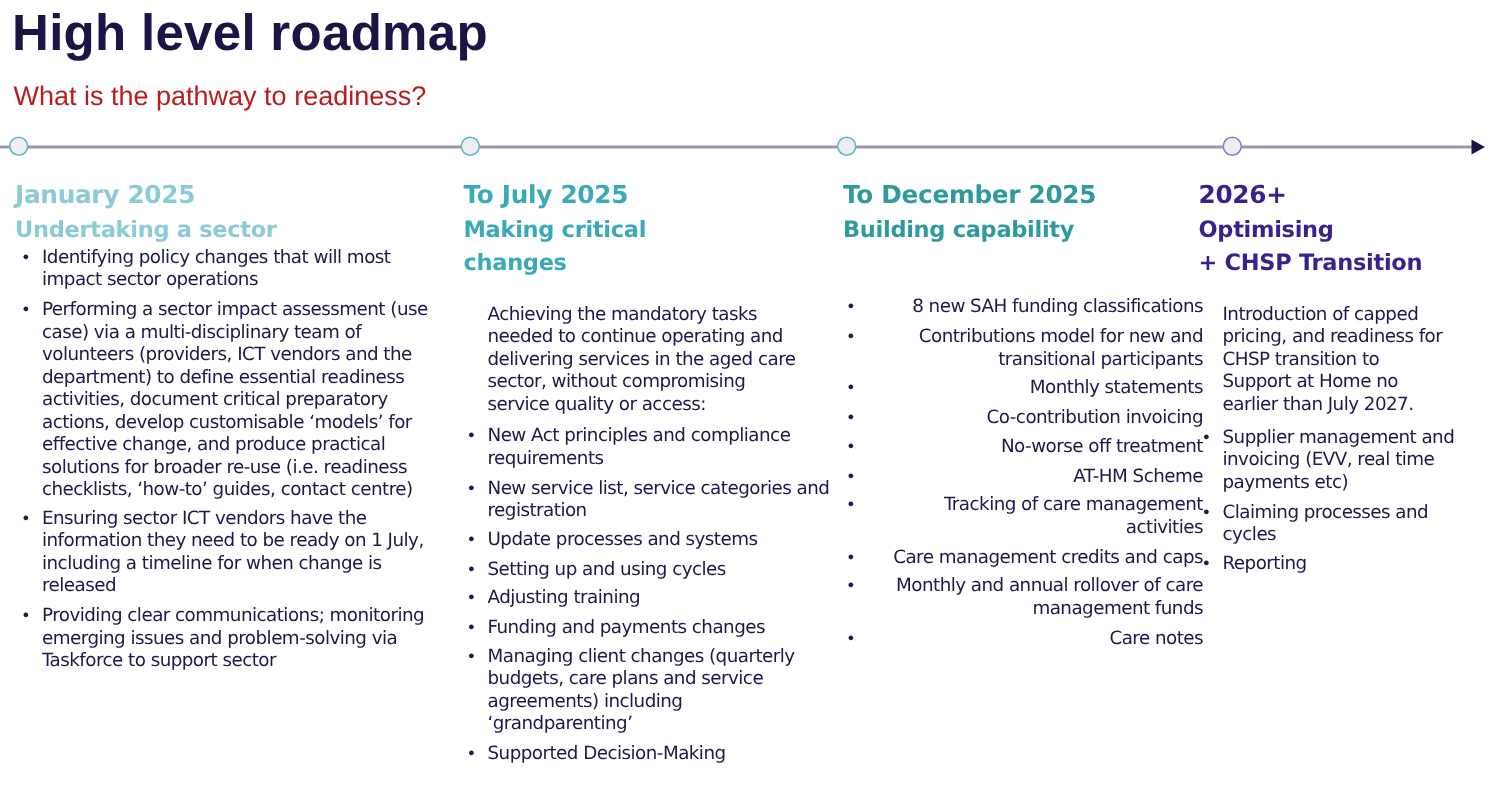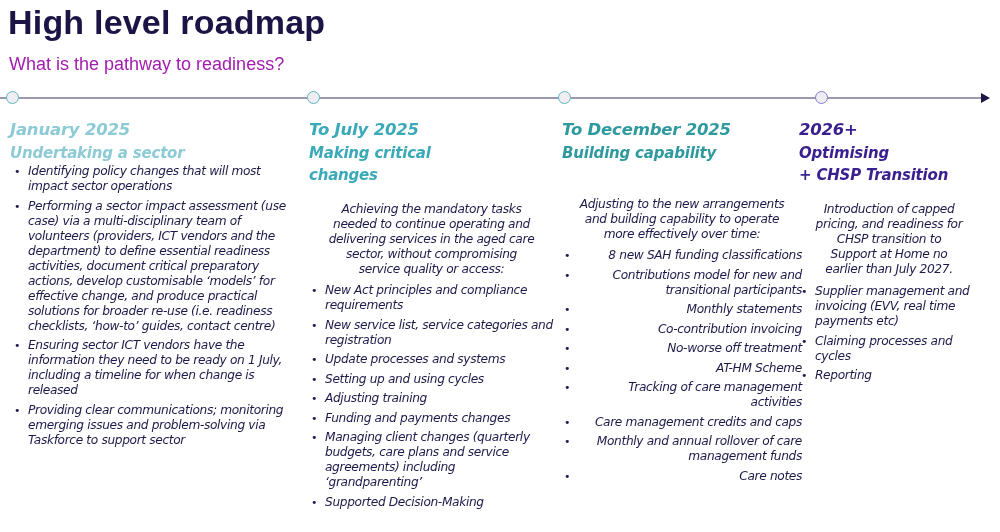--- a/index.html
+++ b/index.html
@@ -28,21 +28,21 @@
       letter-spacing: 0.2px;
     }
     .subtitle {
       position: absolute;
       left: 9px;
       top: 52px;
       margin: 0;
       font-family: "Liberation Sans", sans-serif;
       font-size: 18px;
       line-height: 24px;
-      color: #a21caf;
+      color: #b91c1c;
     }
     .timeline {
       position: absolute;
       left: 0;
       top: 90px;
       width: 1000px;
       height: 16px;
     }
     .timeline-line {
       position: absolute;
@@ -68,42 +68,40 @@
       width: 11px;
       height: 11px;
       border-radius: 50%;
       background: #eeeef2;
       border: 1.5px solid #5fb6c2;
     }
     .column {
       position: absolute;
       top: 118px;
       font-family: "DejaVu Sans", sans-serif;
-      font-style: italic;
     }
     .col-date {
       font-weight: bold;
       font-size: 16.5px;
       line-height: 24px;
       margin: 0;
       letter-spacing: -0.2px;
     }
     .col-heading {
       font-weight: bold;
       font-size: 15px;
       line-height: 22px;
       margin: 0;
       letter-spacing: -0.2px;
     }
     .col-intro {
       font-size: 12.2px;
       line-height: 15px;
       margin: 16px;
       letter-spacing: -0.35px;
-      text-align: center;
     }
     ul.bullets {
       list-style: none;
       margin: 0;
       padding: 0;
     }
     ul.bullets li {
       position: relative;
       padding-left: 14px;
       font-size: 12.2px;
@@ -158,21 +156,20 @@
     <li>Adjusting training</li>
     <li>Funding and payments changes</li>
     <li>Managing client changes (quarterly budgets, care plans and service agreements) including ‘grandparenting’</li>
     <li>Supported Decision-Making</li>
   </ul>
 </div>
 
 <div class="column" style="left:562px; width:240px;">
   <p class="col-date" style="color:#2f9a9e;">To December 2025</p>
   <p class="col-heading" style="color:#2f9a9e; margin-bottom:33px;">Building capability</p>
-  <p class="col-intro" style="margin-bottom:6px;">Adjusting to the new arrangements and building capability to operate more effectively over time:</p>
   <ul class="bullets" style="padding-left:2px;text-align:right;">
     <li>8 new SAH funding classifications</li>
     <li>Contributions model for new and transitional participants</li>
     <li>Monthly statements</li>
     <li>Co-contribution invoicing</li>
     <li>No-worse off treatment</li>
     <li>AT-HM Scheme</li>
     <li>Tracking of care management activities</li>
     <li>Care management credits and caps</li>
     <li>Monthly and annual rollover of care management funds</li>

